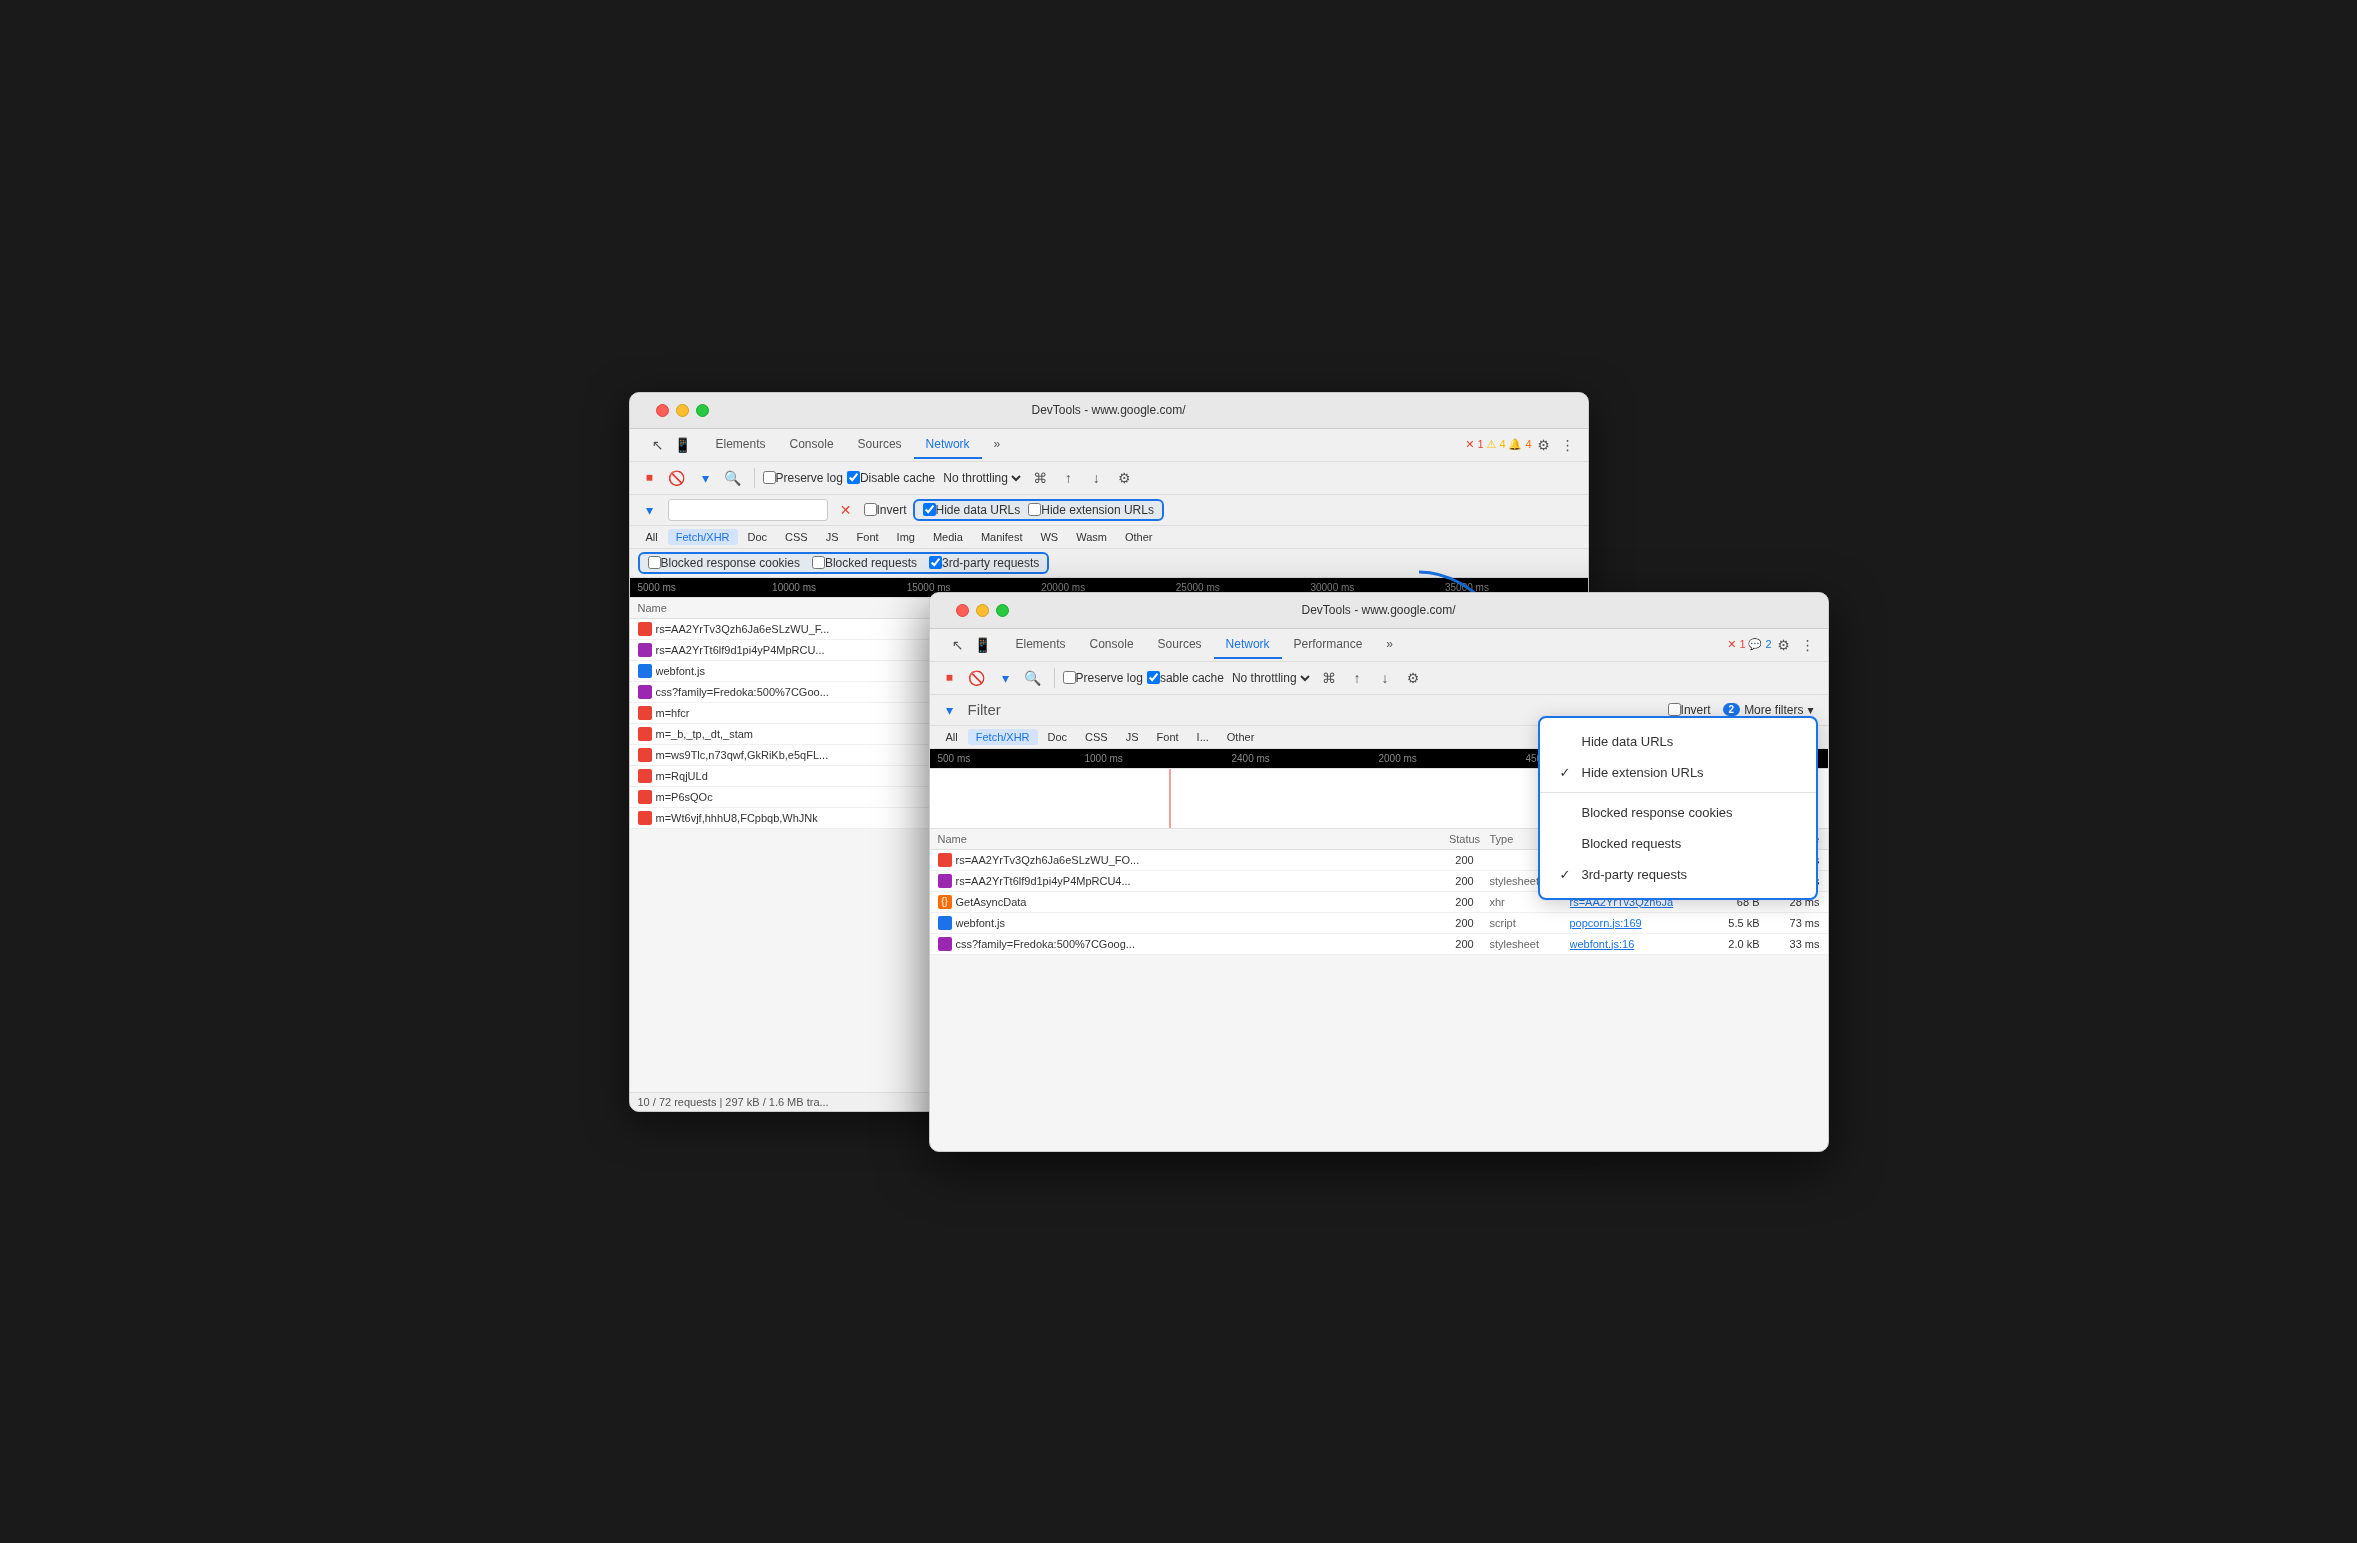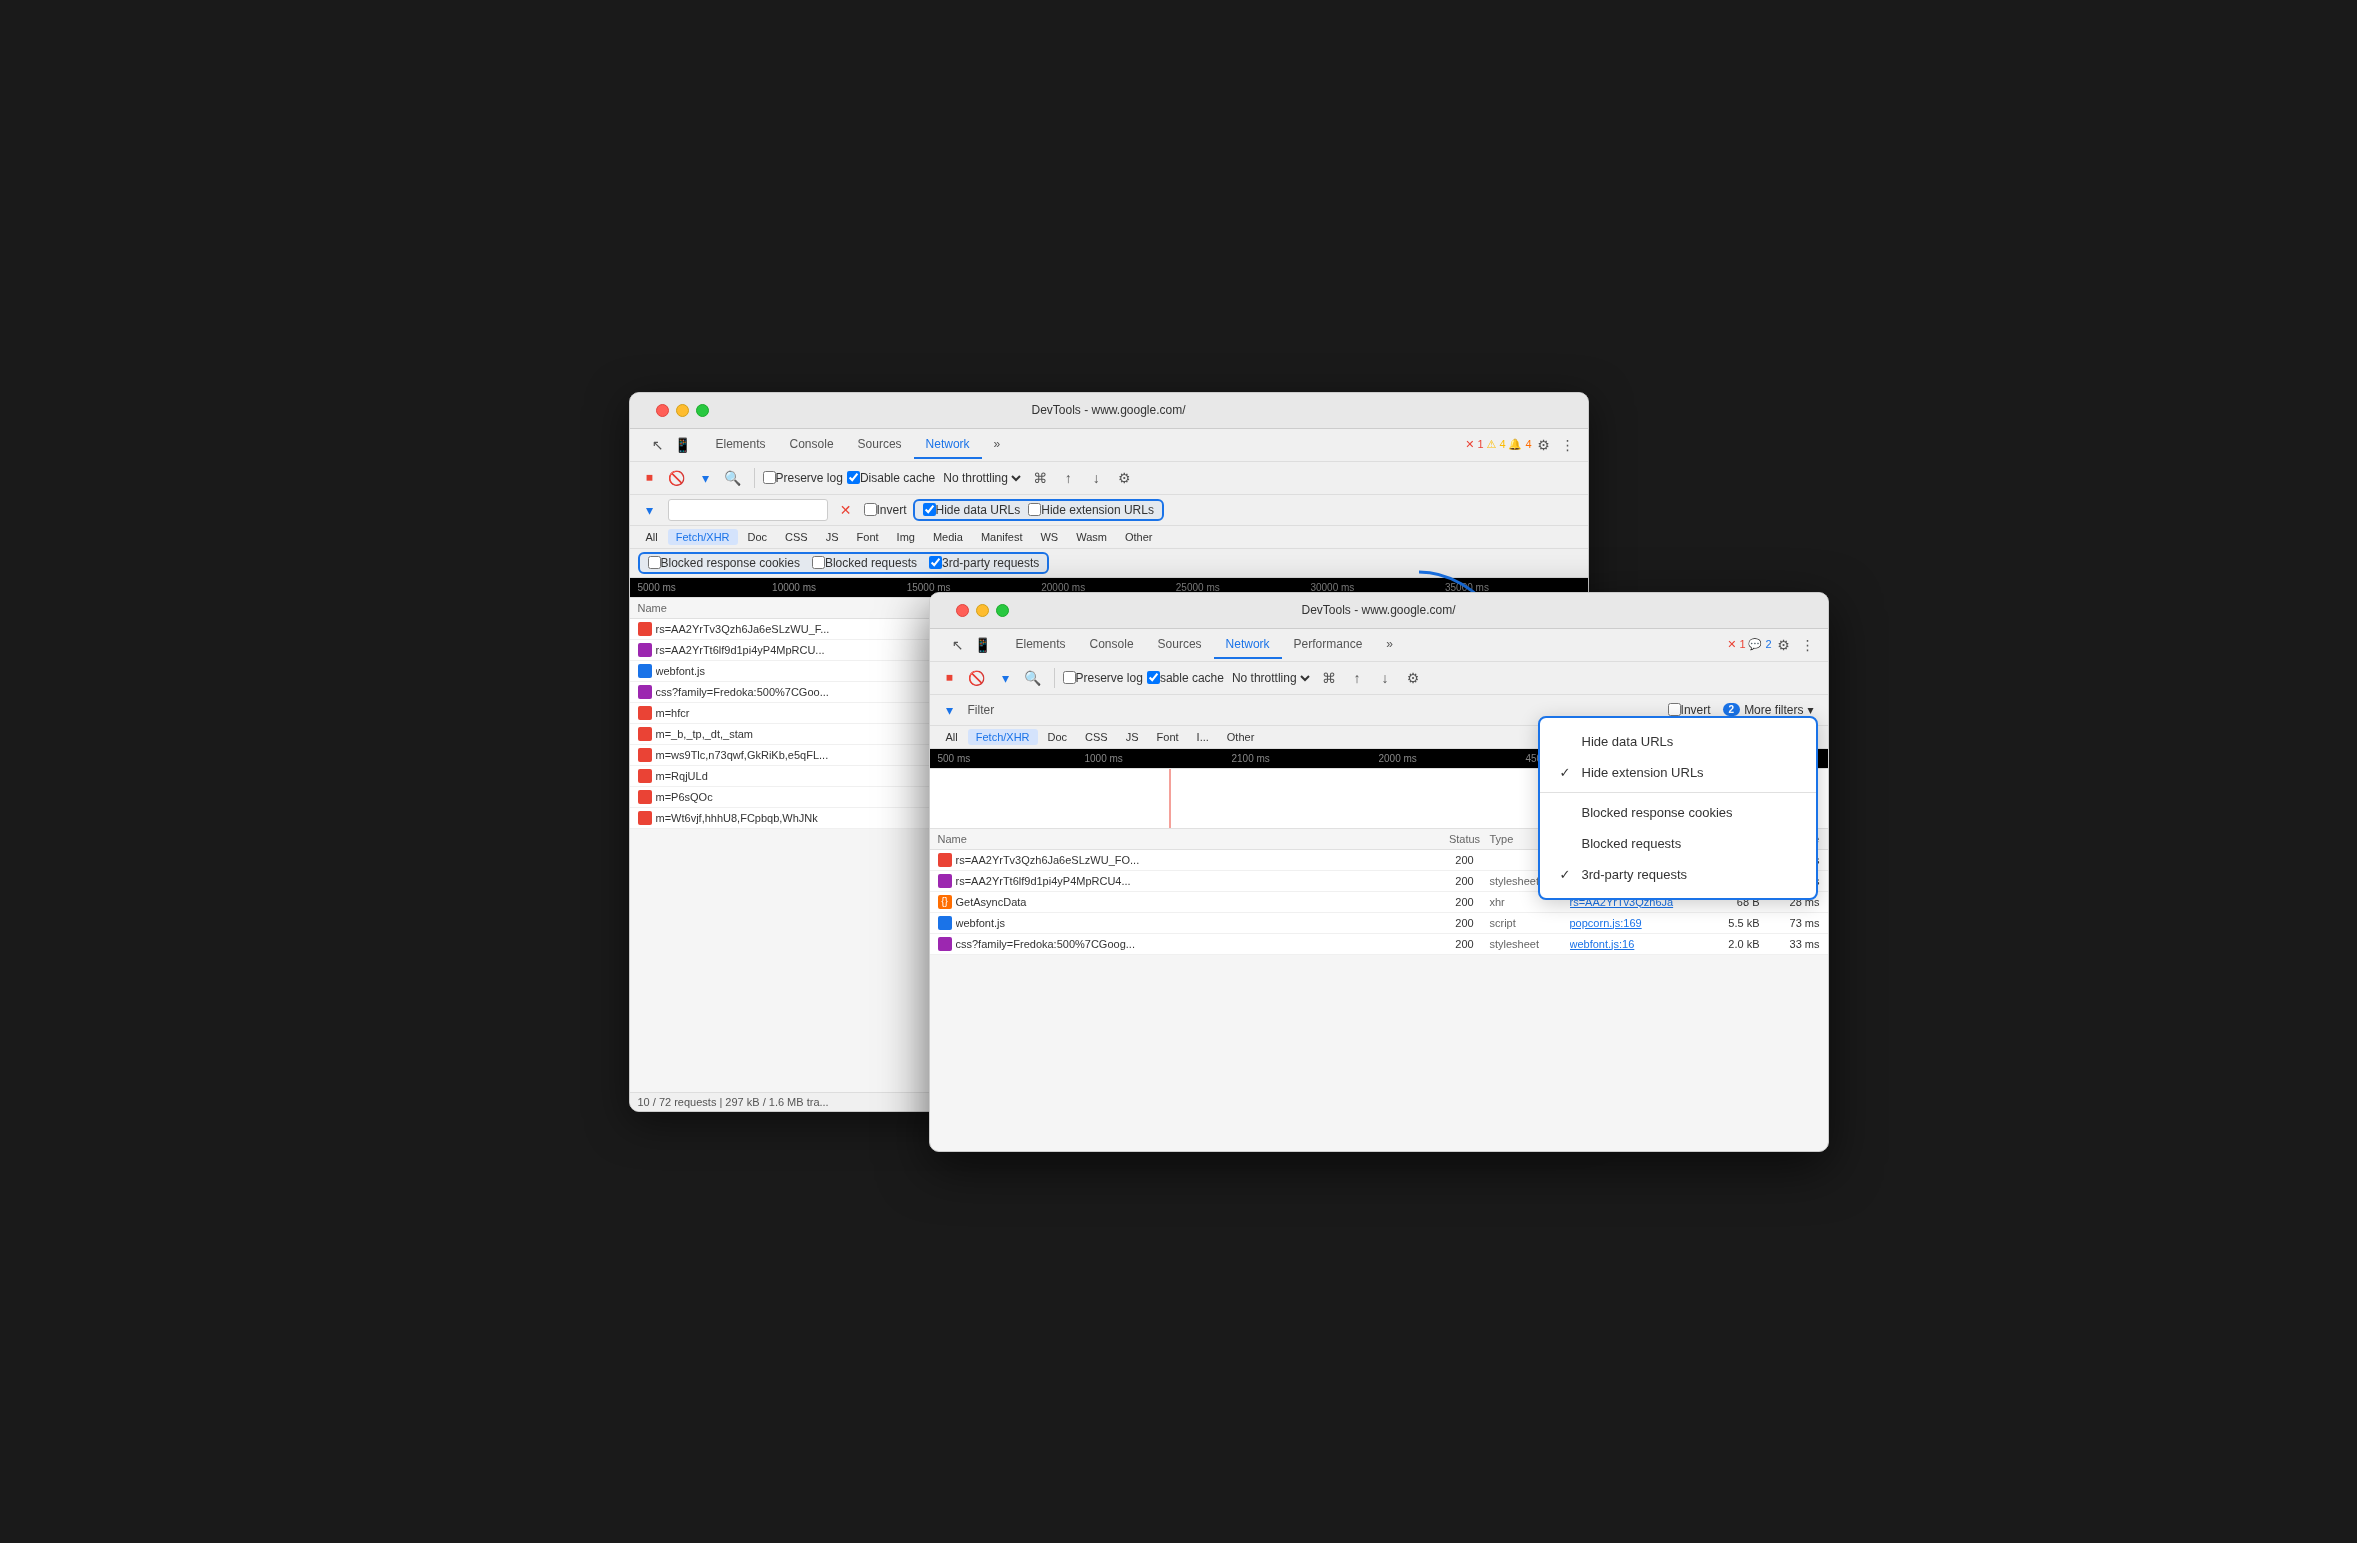--- a/index.html
+++ b/index.html
@@ -597,21 +597,21 @@
         <option>No throttling</option>
       </select>
       <button class="icon-btn">⌘</button>
       <button class="icon-btn">↑</button>
       <button class="icon-btn">↓</button>
       <button class="icon-btn">⚙</button>
     </div>
 
     <div class="filter-bar">
       <button class="icon-btn" style="color:#1a73e8;">▾</button>
-      <span style="font-size:12px;color:#555;">Filter</span>
+      <span style="font-size:15px;color:#555;">Filter</span>
       <div style="flex:1;"></div>
       <label class="checkbox-label">
         <input type="checkbox" style="">
         <span>Invert</span>
       </label>
       <button class="more-filters-btn">
         <span class="badge-num">2</span>
         <span>More filters</span>
         <span>▾</span>
       </button>
@@ -626,21 +626,21 @@
         <button class="type-btn">JS</button>
         <button class="type-btn">Font</button>
         <button class="type-btn">I...</button>
         <button class="type-btn">Other</button>
       </div>
     </div>
 
     <div class="timeline-labels">
       <span class="timeline-label">500 ms</span>
       <span class="timeline-label">1000 ms</span>
-      <span class="timeline-label">2100 ms</span>
+      <span class="timeline-label">2400 ms</span>
       <span class="timeline-label">2000 ms</span>
       <span class="timeline-label">4500 ms</span>
       <span class="timeline-label">500</span>
     </div>
 
     <div class="timeline-area">
       <svg width="100%" height="100%">
         <line x1="240" y1="0" x2="240" y2="60" stroke="#ea4335" stroke-width="1"></line>
         <line x1="800" y1="0" x2="800" y2="60" stroke="#ea4335" stroke-width="1" stroke-dasharray="4,2"></line>
       </svg>

